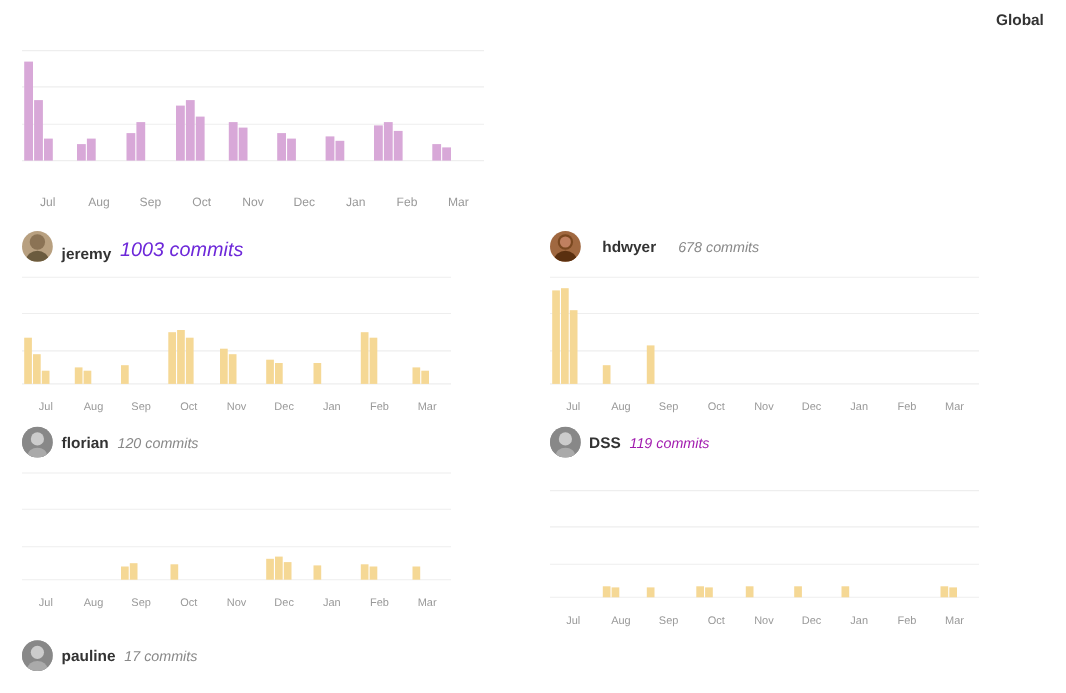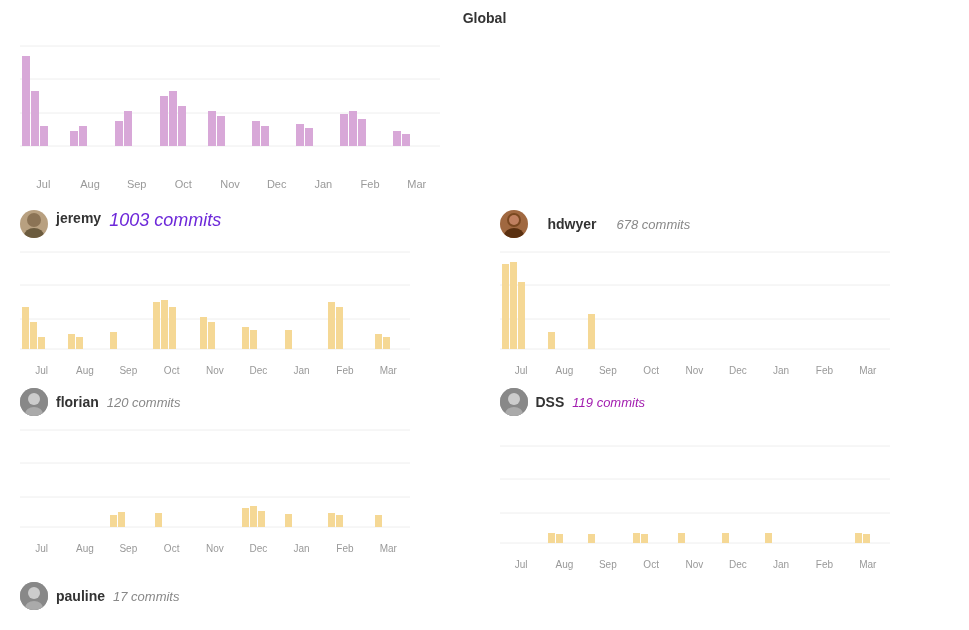--- a/index.html
+++ b/index.html
@@ -2,21 +2,21 @@
 <html><head>
   <meta charset="utf-8">
   <style>
     * { box-sizing: border-box; margin: 0; padding: 0; }
     body { font-family: -apple-system, BlinkMacSystemFont, 'Segoe UI', sans-serif; background: #fff; color: #333; font-size: 13px; }
     
     .page { width: 969px; min-height: 630px; padding: 10px 20px; }
     
     .global-section { margin-bottom: 14px; }
     
-    .top-row { display: flex; align-items: flex-start; justify-content: center; margin-bottom: 6px; }
+    .top-row { display: flex; align-items: flex-start; justify-content: flex-end; margin-bottom: 6px; }
   </style>
 </head>
 <body>
 
 <div class="page">
 
   <div class="top-row">
     <div style="font-size:14px;font-weight:600;margin-bottom:4px;">Global</div>
   </div>
 
@@ -75,21 +75,21 @@
         <span style="flex:1;text-align:center;font-size:11px;color:#999;">Jan</span>
         <span style="flex:1;text-align:center;font-size:11px;color:#999;">Feb</span>
         <span style="flex:1;text-align:center;font-size:11px;color:#999;">Mar</span>
       </div>
     </div>
   </div>
 
   <div style="display:grid;grid-template-columns:1fr 1fr;gap:0 30px;">
 
     <div style="padding: 6px 0;">
-      <div style="display:flex;align-items:flex-start;gap:8px;margin-bottom:4px;">
+      <div style="display:flex;align-items:flex-end;gap:8px;margin-bottom:4px;">
         <div style="width:28px;height:28px;border-radius:50%;background:#b8a080;overflow:hidden;display:flex;align-items:center;justify-content:center;flex-shrink:0;">
           <svg width="28" height="28" viewBox="0 0 28 28">
             <circle cx="14" cy="10" r="7" fill="#8B7355"></circle>
             <ellipse cx="14" cy="26" rx="10" ry="8" fill="#6B5B3E"></ellipse>
           </svg>
         </div>
         <span style="font-weight:600;font-size:14px;">jeremy</span>
         <span style="font-style:italic;color:#6d28d9;font-size:18px;">1003 commits</span>
       </div>
       <div style="position:relative;">

